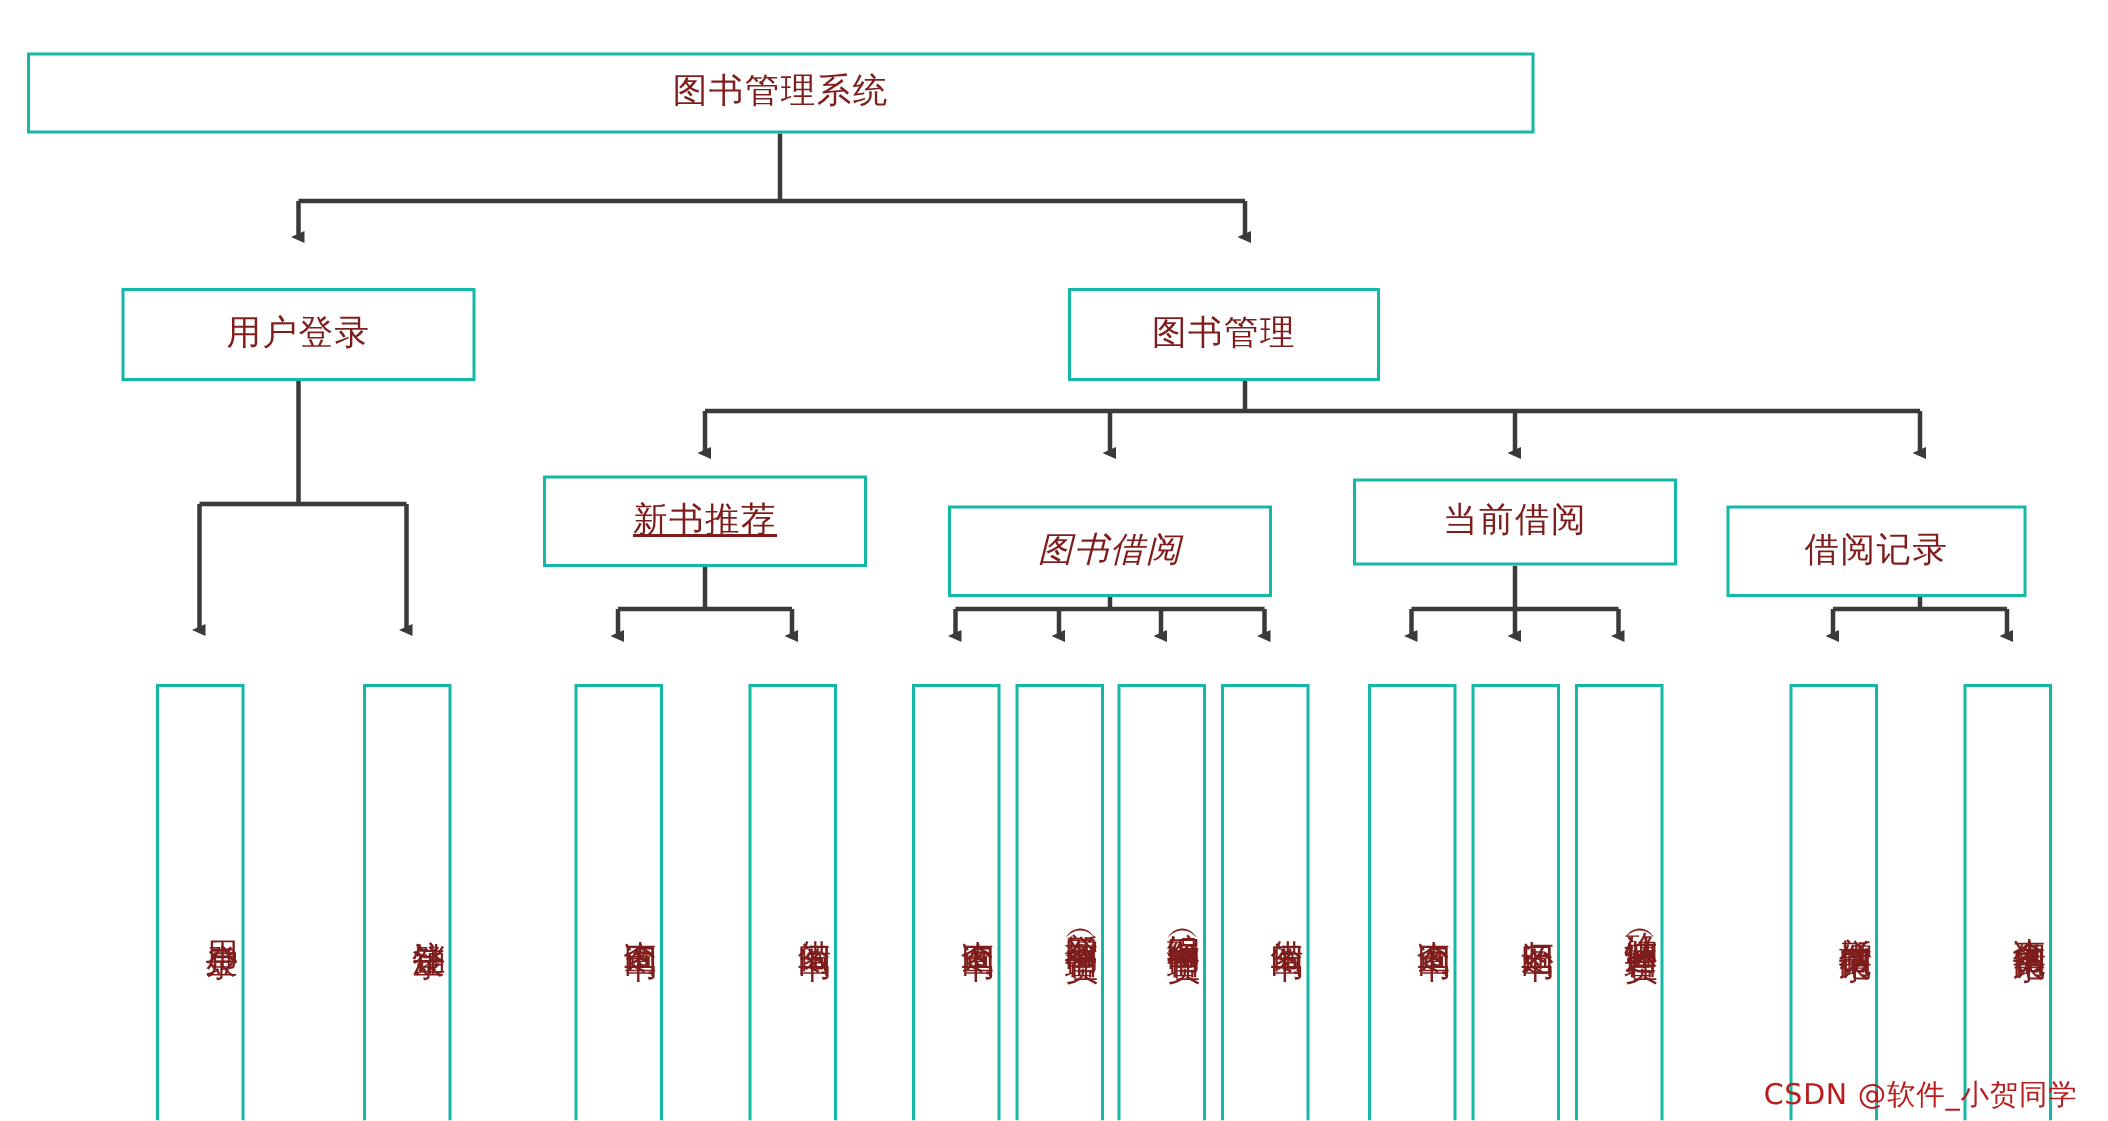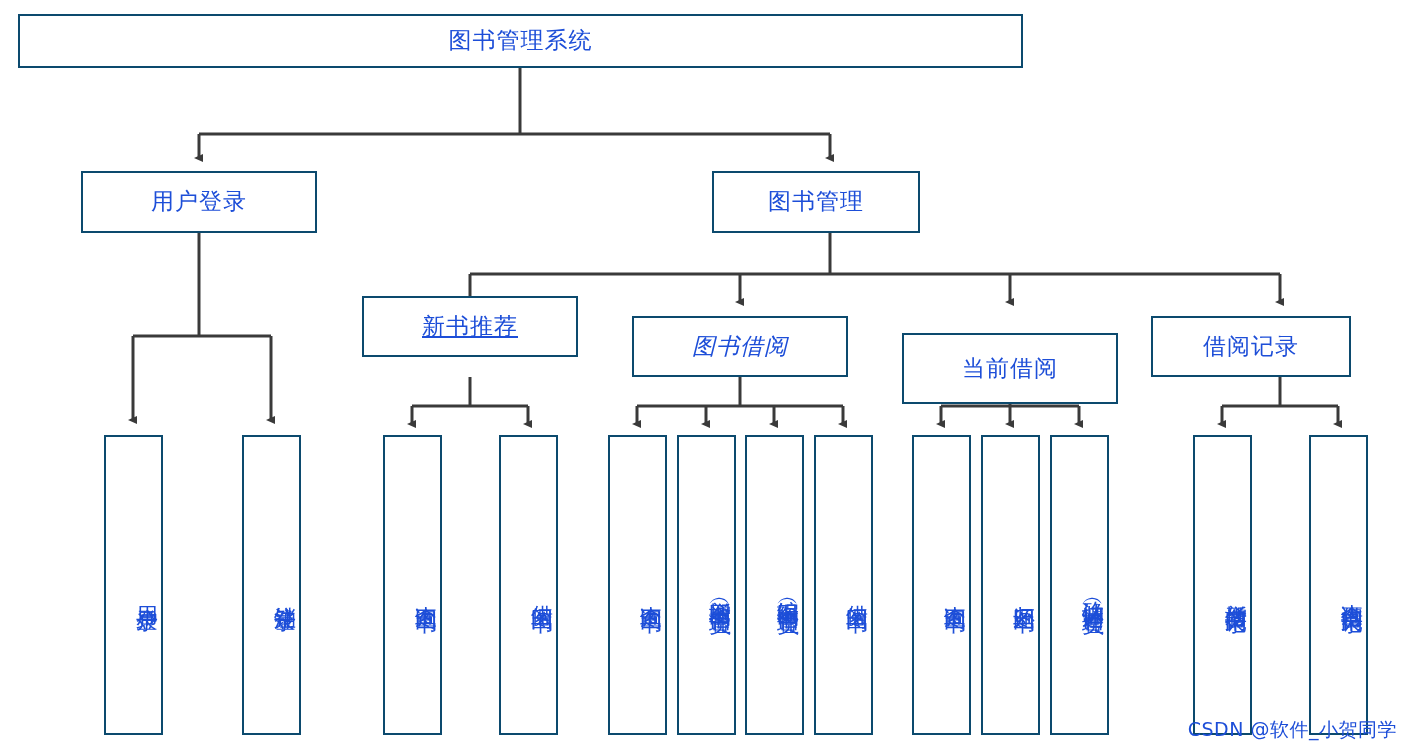--- a/index.html
+++ b/index.html
@@ -23,25 +23,26 @@
     left: 0;
     top: 0;
     width: 1405px;
     height: 747px;
     pointer-events: none;
   }
   .node {
     position: absolute;
     box-sizing: border-box;
     background: #ffffff;
-    border: 2px solid #0c4a6e;
+    border: 2px solid #14b8a6;
     display: flex;
     align-items: center;
     justify-content: center;
-    color: #1d4ed8;
+    color: #7f1d1d;
+    margin-top: 21px;
   }
   .node.h {
     font-size: 23px;
     letter-spacing: 1px;
     line-height: 1.1;
   }
   .node.leaf {
     writing-mode: vertical-rl;
     text-orientation: upright;
     font-size: 22px;
@@ -51,24 +52,24 @@
     justify-content: center;
     padding-top: 14px;
   }
   .node.leaf .vtext {
     writing-mode: vertical-rl;
     text-orientation: upright;
     white-space: nowrap;
   }
   .watermark {
     position: absolute;
-    right: 8px;
+    right: 20px;
     bottom: 4px;
     font-size: 19px;
-    color: #1d4ed8;
+    color: #b91c1c;
     letter-spacing: 0.5px;
     white-space: nowrap;
     margin-top: 20px;
   }
 </style>
 </head>
 <body>
 
 <div id="canvas">
 
@@ -133,21 +134,21 @@
   <div class="node h" style="left:712px; top:171px; width:208px; height:62px;">
     <span>图书管理</span>
   </div>
 
   <div class="node h" style="left:362px; top:296px; width:216px; height:61px;text-decoration:underline;">
     <span>新书推荐</span>
   </div>
   <div class="node h" style="left:632px; top:316px; width:216px; height:61px;font-style:italic;">
     <span>图书借阅</span>
   </div>
-  <div class="node h" style="left:902px; top:333px; width:216px; height:71px;">
+  <div class="node h" style="left:902px; top:298px; width:216px; height:58px;">
     <span>当前借阅</span>
   </div>
   <div class="node h" style="left:1151px; top:316px; width:200px; height:61px;">
     <span>借阅记录</span>
   </div>
 
   <div class="node leaf" style="left:104px; top:435px; width:59px; height:300px;">
     <span class="vtext">用户登录</span>
   </div>
   <div class="node leaf" style="left:242px; top:435px; width:59px; height:300px;">

